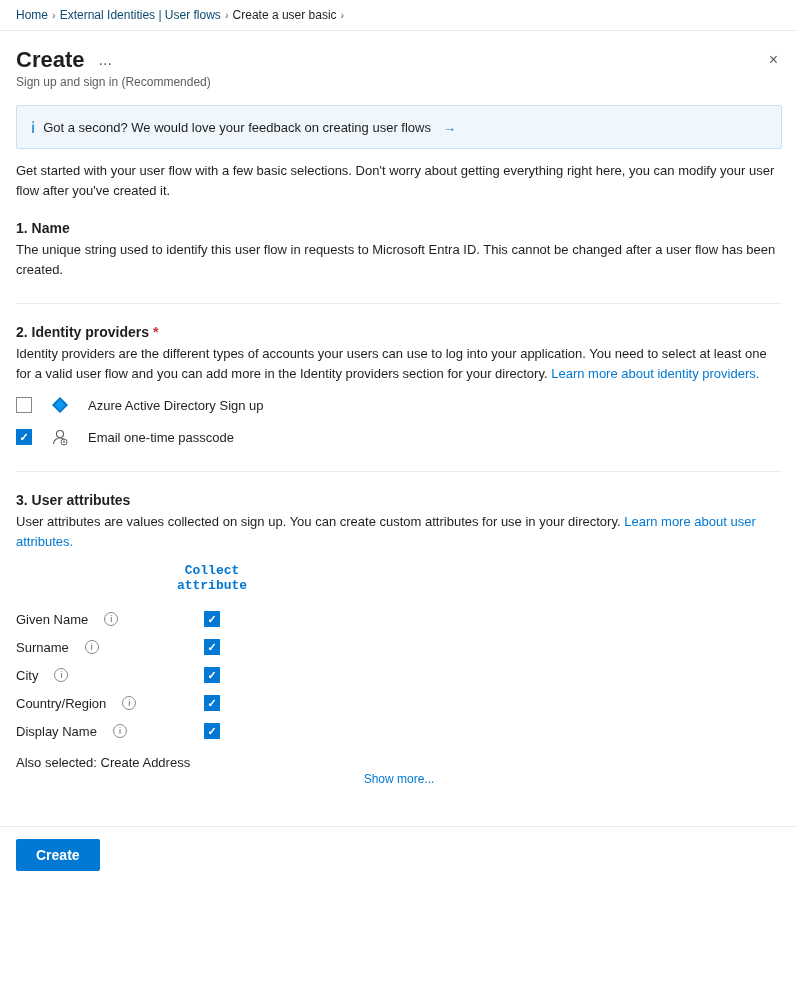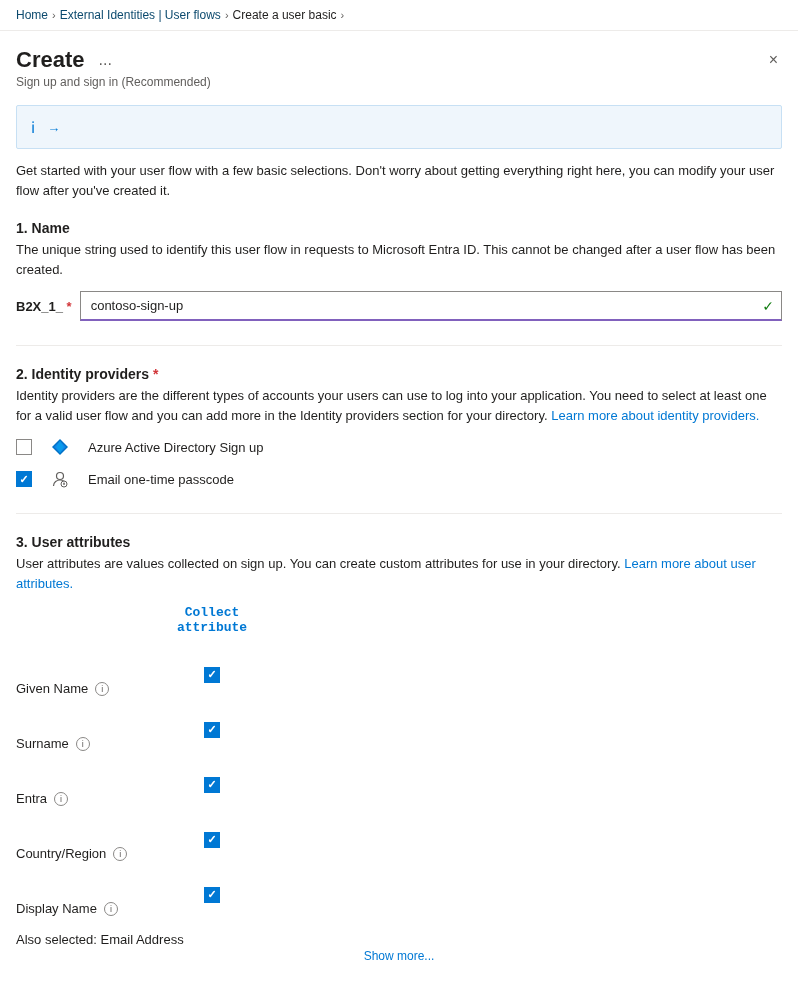--- a/index.html
+++ b/index.html
@@ -244,23 +244,22 @@
       display: flex;
       align-items: center;
       padding: 6px 0;
       gap: 16px;
     }
     .attr-label {
       font-size: 13px;
       color: #201f1e;
       display: flex;
       align-items: center;
-      gap: 7px;
+      gap: 16px;
       min-width: 140px;
-      margin-top: 28px;
     }
     .info-circle {
       display: inline-flex;
       align-items: center;
       justify-content: center;
       width: 14px;
       height: 14px;
       border-radius: 50%;
       border: 1px solid #8a8886;
       color: #605e5c;
@@ -352,37 +351,31 @@
       <h1 class="main-title">Create</h1>
       <button class="ellipsis-btn">...</button>
     </div>
     <span class="subtitle">Sign up and sign in (Recommended)</span>
   </div>
   <button class="close-btn">×</button>
 </div>
 
 <div class="feedback-banner">
   <span class="info-icon">ℹ</span>
+  <span>Got a second? We would love your feedback on creating user flows</span>
   <a>→</a>
 </div>
 
 <div class="content">
 
   <p class="intro-text">Get started with your user flow with a few basic selections. Don't worry about getting everything right here, you can modify your user flow after you've created it.</p>
 
   <div class="section-block">
     <div class="section-title">1. Name</div>
     <div class="section-desc">The unique string used to identify this user flow in requests to Microsoft Entra ID. This cannot be changed after a user flow has been created.</div>
-    <div class="name-field-row">
-      <span class="name-prefix">B2X_1_&nbsp;<span style="color:#d13438;">*</span></span>
-      <div class="name-input-wrapper">
-        <input type="text" class="name-input" value="contoso-sign-up" style="">
-        <span class="check-icon">✓</span>
-      </div>
-    </div>
   </div>
 
   <hr class="divider">
 
   <div class="section-block">
     <div class="section-title">
       <span>2. Identity providers</span><span class="required-star"> *</span>
     </div>
     <div class="section-desc">
       <span>Identity providers are the different types of accounts your users can use to log into your application. You need to select at least one for a valid user flow and you can add more in the Identity providers section for your directory.</span>
@@ -451,21 +444,21 @@
           <span>Surname</span>
           <span class="info-circle">i</span>
         </div>
         <div class="attr-checkbox-col">
           <div class="blue-checkbox"></div>
         </div>
       </div>
 
       <div class="attr-row">
         <div class="attr-label">
-          <span>Entra</span>
+          <span>City</span>
           <span class="info-circle">i</span>
         </div>
         <div class="attr-checkbox-col">
           <div class="blue-checkbox"></div>
         </div>
       </div>
 
       <div class="attr-row">
         <div class="attr-label">
           <span>Country/Region</span>
@@ -481,21 +474,21 @@
           <span>Display Name</span>
           <span class="info-circle">i</span>
         </div>
         <div class="attr-checkbox-col">
           <div class="blue-checkbox"></div>
         </div>
       </div>
 
     </div>
 
-    <div class="also-selected">Also selected: Email Address</div>
+    <div class="also-selected">Also selected: Create Address</div>
     <a class="show-more">Show more...</a>
   </div>
 
 </div>
 
 <div class="footer-bar">
   <button class="create-btn">Create</button>
 </div>
 
 </body></html>

